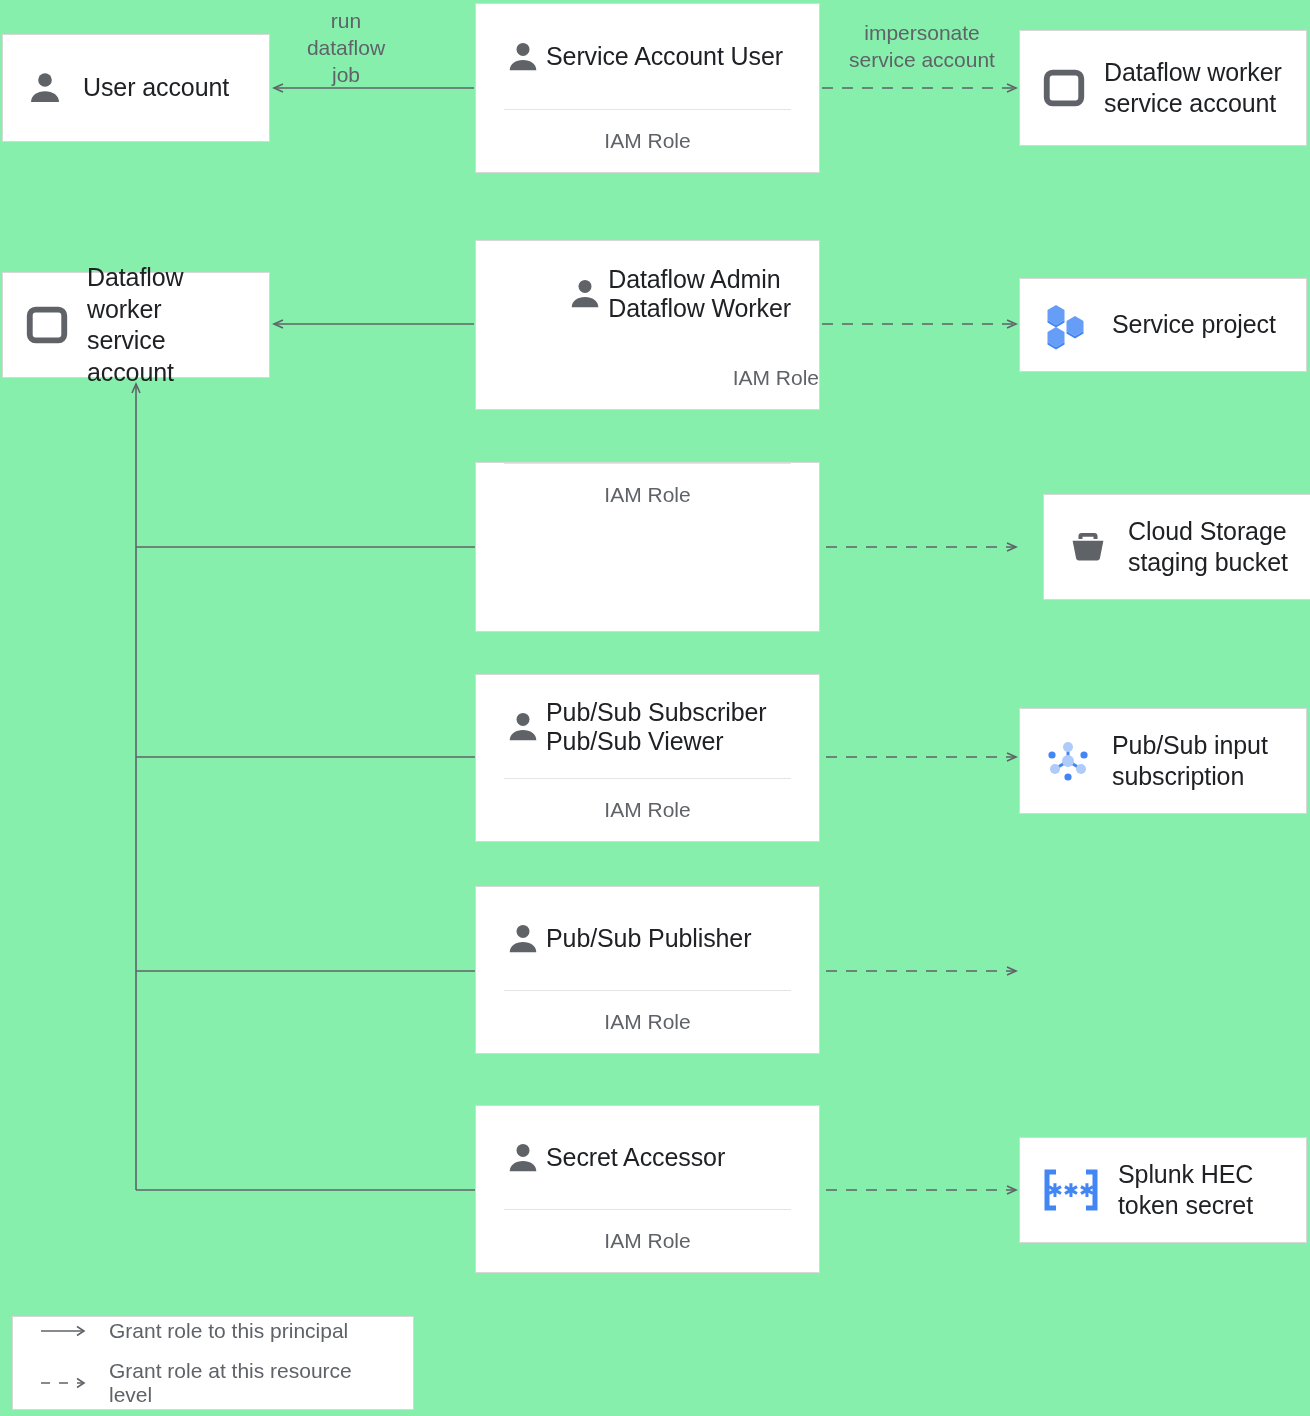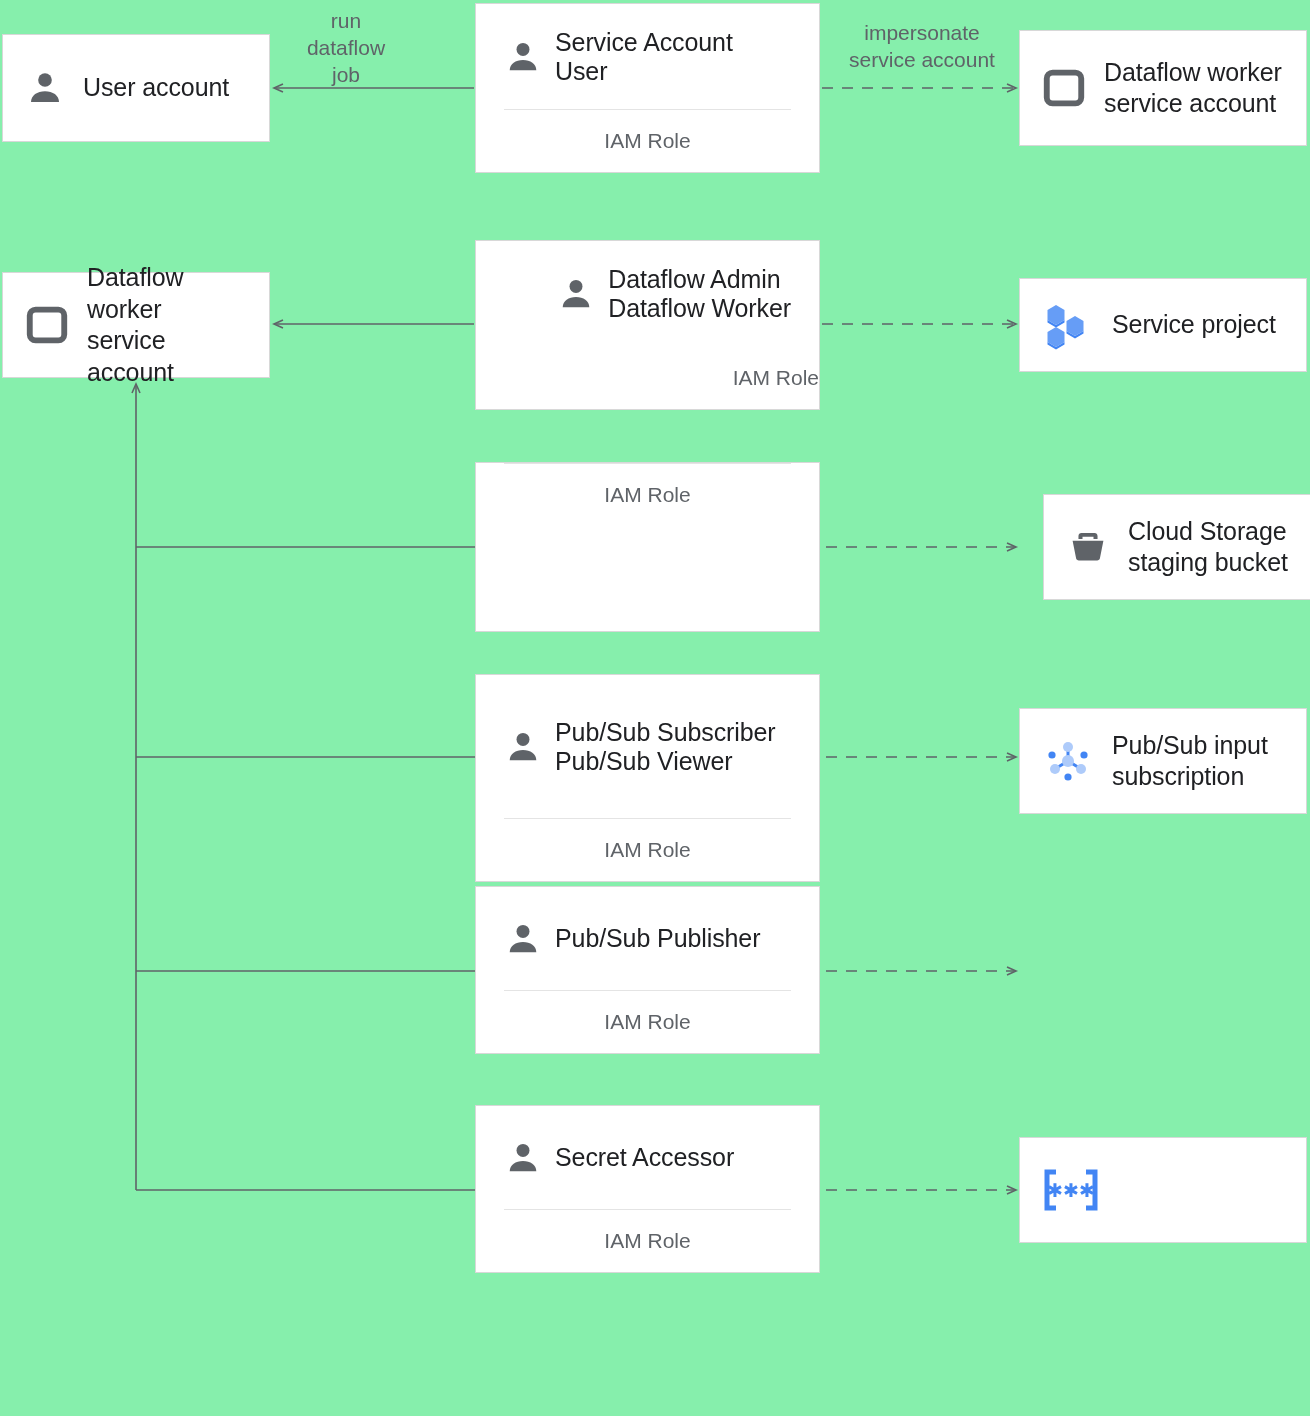--- a/index.html
+++ b/index.html
@@ -52,21 +52,21 @@
 
   
   .role-card {
     display: flex;
     flex-direction: column;
   }
   .role-card .role-top {
     flex: 1 1 auto;
     display: flex;
     align-items: center;
-    gap: 13px;
+    gap: 4px;
     padding: 0 28px;
   }
   .role-card .role-title {
     font-size: 25px;
     line-height: 1.14;
     color: #202124;
     letter-spacing: -0.1px;
     white-space: pre-line;
   }
   .role-card .divider {
@@ -253,21 +253,21 @@
     <span class="icon icon-bucket">
       <svg viewBox="0 0 24 24" width="44" height="44" aria-hidden="true">
         <path d="M8.4 4.4h7.2c.9 0 1.6.7 1.6 1.6v1.6h-2.2V6.4H9.0v1.2H6.8V6.0c0-.9.7-1.6 1.6-1.6z" fill="#5f6368"></path>
         <path d="M3.6 8.6h16.8l-1.9 9.6c-.1.7-.8 1.2-1.5 1.2H7.0c-.7 0-1.4-.5-1.5-1.2z" fill="#5f6368"></path>
       </svg>
     </span>
     <span class="label">Cloud Storage
 staging bucket</span>
   </div>
 
-  <div class="box role-card" style="left:475px; top:674px; width:345px; height:208px;">
+  <div class="box role-card" style="left:475px; top:674px; width:345px; height:168px;">
     <div class="role-top">
       <span class="icon icon-person-sm">
         <svg viewBox="0 0 24 24" width="38" height="38" aria-hidden="true">
           <circle cx="12" cy="7.2" r="4.1" fill="#5f6368"></circle>
           <path d="M3.6 20.4c0-4.1 3.8-6.5 8.4-6.5s8.4 2.4 8.4 6.5z" fill="#5f6368"></path>
         </svg>
       </span>
       <span class="role-title">Pub/Sub Subscriber
 Pub/Sub Viewer</span>
     </div>
@@ -322,16 +322,36 @@
   </div>
 
   <div class="box node" style="left:1019px; top:1137px; width:288px; height:106px;">
     <span class="icon icon-secret">
       <svg viewBox="0 0 58 48" width="58" height="48" aria-hidden="true">
         <path d="M14 6 L5 6 L5 42 L14 42" fill="none" stroke="#4285f4" stroke-width="5"></path>
         <path d="M44 6 L53 6 L53 42 L44 42" fill="none" stroke="#4285f4" stroke-width="5"></path>
         <text x="29" y="31" text-anchor="middle" font-size="19" font-family="'Liberation Sans', sans-serif" fill="#4285f4">✱✱✱</text>
       </svg>
     </span>
-  </div>
-
+    <span class="label">Splunk HEC
+token secret</span>
+  </div>
+
+  <div id="legend" style="left:12px; top:1316px; width:402px; height:94px;">
+
+    <div class="legend-row">
+      <svg class="legend-glyph" viewBox="0 0 52 16" aria-hidden="true">
+        <line x1="2" y1="8" x2="44" y2="8" stroke="#5f6368" stroke-width="1.6"></line>
+        <path d="M38,3.5 L45,8 L38,12.5" fill="none" stroke="#5f6368" stroke-width="1.6"></path>
+      </svg>
+      <span class="legend-text">Grant role to this principal</span>
+    </div>
+
+    <div class="legend-row">
+      <svg class="legend-glyph" viewBox="0 0 52 16" aria-hidden="true">
+        <line x1="2" y1="8" x2="44" y2="8" stroke="#5f6368" stroke-width="1.6" stroke-dasharray="9 9"></line>
+        <path d="M38,3.5 L45,8 L38,12.5" fill="none" stroke="#5f6368" stroke-width="1.6"></path>
+      </svg>
+      <span class="legend-text">Grant role at this resource level</span>
+    </div>
+  </div>
 
 </div>
 
 </body></html>

